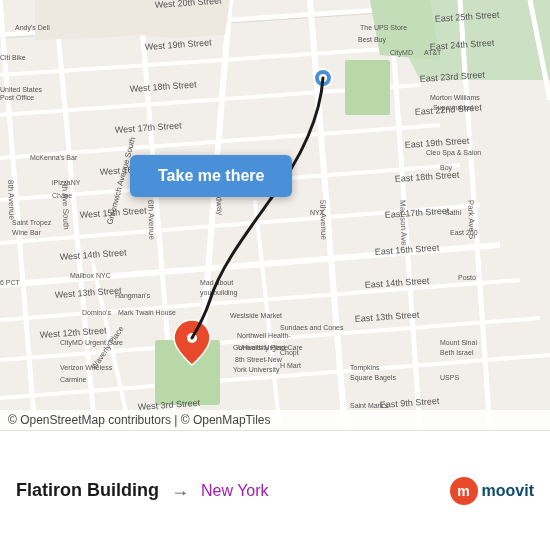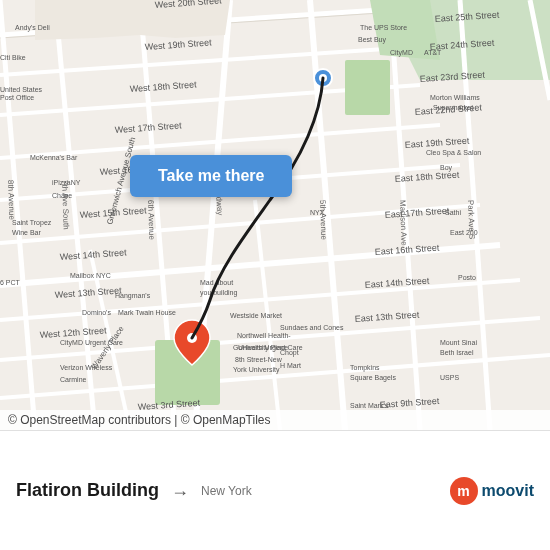--- a/index.html
+++ b/index.html
@@ -286,21 +286,21 @@
 
   
   <div id="attribution">© OpenStreetMap contributors | © OpenMapTiles</div>
 </div>
 
 <div id="bottom-bar">
   <div id="location-info">
     <div style="display:flex; align-items:center; gap:8px;">
       <span id="place-name" style="font-size:18px; font-weight:700; color:#1a1a1a;">Flatiron Building</span>
       <span id="arrow-icon" style="font-size:18px; color:#555; margin: 0 4px;">→</span>
-      <span id="city-name" style="font-size:12px; color:#737373;">New York</span>
+      <span id="city-name" style="font-size:16px; color:#a21caf;">New York</span>
     </div>
   </div>
 
   <div id="moovit-logo" style="display:flex; align-items:center; gap:4px;">
     <div id="moovit-m" style="background:#e8492a; color:white; border-radius:50%; width:28px; height:28px; display:flex; align-items:center; justify-content:center; font-size:14px; font-weight:900;">
       m
     </div>
     <span style="font-size:16px; font-weight:700; color:#0c4a6e;">moovit</span>
   </div>
 </div>

